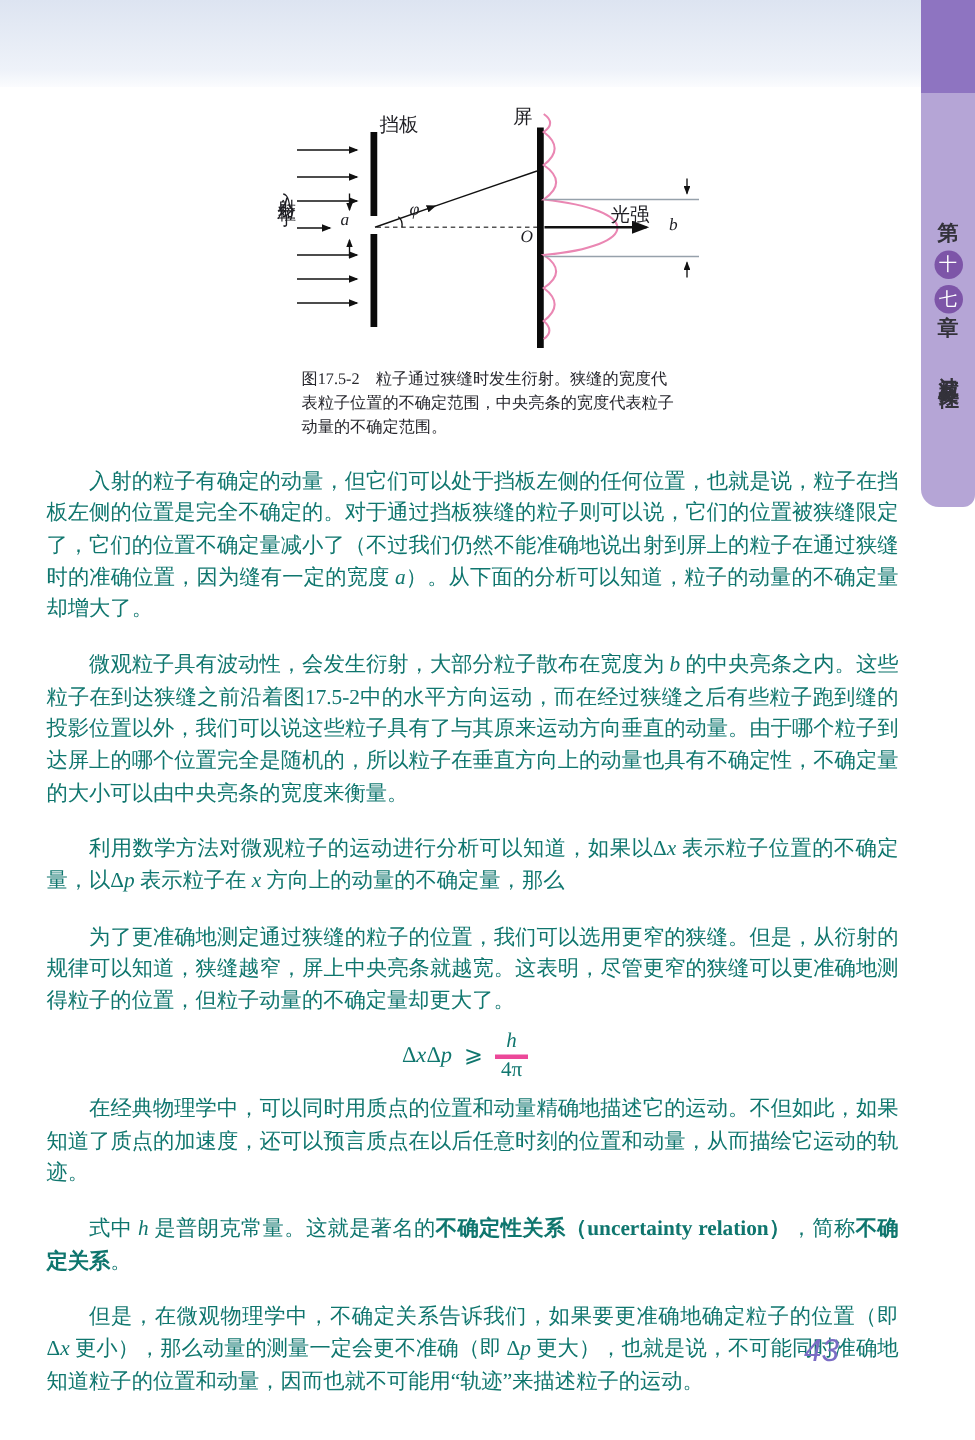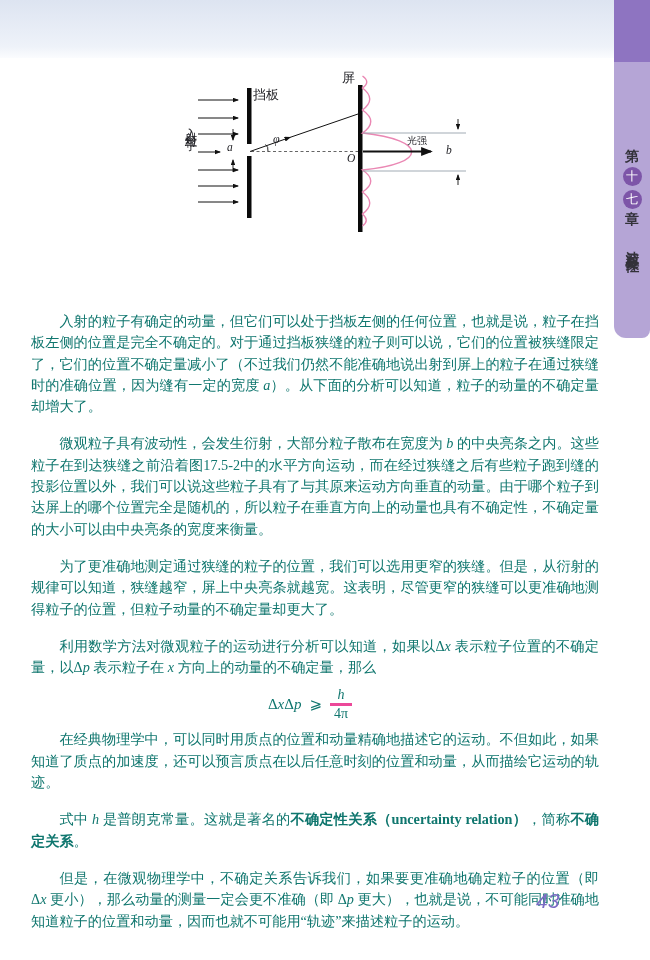--- a/index.html
+++ b/index.html
@@ -22,26 +22,26 @@
     font-size:13.5px;font-weight:600;color:#33323a;letter-spacing:2px;}
   .tab-prefix{margin-top:86px;}
 
   
   .figure{position:absolute;left:170px;top:68px;width:310px;height:176px;}
   .figure svg{position:absolute;left:0;top:0;}
   .fig-label{position:absolute;color:#1d1d22;font-size:13px;white-space:nowrap;}
   .fig-label.math{font-style:italic;font-size:11.5px;}
   .label-incident{left:12px;top:50px;writing-mode:vertical-rl;text-orientation:upright;
     letter-spacing:4px;font-size:12.5px;}
-  .label-baffle{left:83px;top:18px;}
+  .label-baffle{left:83px;top:6px;}
   .label-screen{left:172px;top:1px;}
   .label-a{left:57px;top:73px;}
   .label-phi{left:103px;top:64px;font-style:italic;font-size:12px;}
   .label-O{left:177px;top:84px;}
-  .label-intensity{left:237px;top:66px;font-size:10px;}
+  .label-intensity{left:237px;top:66px;font-size:13px;}
   .label-b{left:276px;top:76px;}
 
   
   .caption{position:absolute;left:201px;top:246px;width:280px;color:#26262c;
     font-size:10.8px;line-height:15.8px;font-weight:500;}
 
   
   .content{position:absolute;left:31px;top:311px;width:568px;color:#0f766e;
     font-size:14.2px;line-height:21.3px;text-align:justify;}
   .bodyp{margin:0;text-indent:2em;}
@@ -133,26 +133,31 @@
     <div class="fig-label label-incident">入射粒子</div>
     <div class="fig-label label-baffle">挡板</div>
     <div class="fig-label label-screen">屏</div>
     <div class="fig-label math label-a">a</div>
     <div class="fig-label label-phi">φ</div>
     <div class="fig-label math label-O">O</div>
     <div class="fig-label label-intensity">光强</div>
     <div class="fig-label math label-b">b</div>
   </div>
 
+  <div class="caption">
+    <div>图17.5-2　粒子通过狭缝时发生衍射。狭缝的宽度代</div>
+    <div>表粒子位置的不确定范围，中央亮条的宽度代表粒子</div>
+    <div>动量的不确定范围。</div>
+  </div>
 
   <div class="content">
       <p class="bodyp"><span>入射的粒子有确定的动量，但它们可以处于挡板左侧的任何位置，也就是说，粒子在挡板左侧的位置是完全不确定的。对于通过挡板狭缝的粒子则可以说，它们的位置被狭缝限定了，它们的位置不确定量减小了（不过我们仍然不能准确地说出射到屏上的粒子在通过狭缝时的准确位置，因为缝有一定的宽度 </span><span class="ital">a</span><span>）。从下面的分析可以知道，粒子的动量的不确定量却增大了。</span></p>
       <p class="bodyp"><span>微观粒子具有波动性，会发生衍射，大部分粒子散布在宽度为 </span><span class="ital">b</span><span> 的中央亮条之内。这些粒子在到达狭缝之前沿着图17.5-2中的水平方向运动，而在经过狭缝之后有些粒子跑到缝的投影位置以外，我们可以说这些粒子具有了与其原来运动方向垂直的动量。由于哪个粒子到达屏上的哪个位置完全是随机的，所以粒子在垂直方向上的动量也具有不确定性，不确定量的大小可以由中央亮条的宽度来衡量。</span></p>
+      <p class="bodyp"><span>利用数学方法对微观粒子的运动进行分析可以知道，如果以Δ</span><span class="ital">x</span><span> 表示粒子位置的不确定量，以Δ</span><span class="ital">p</span><span> 表示粒子在 </span><span class="ital">x</span><span> 方向上的动量的不确定量，那么</span></p>
       <p class="bodyp"><span>为了更准确地测定通过狭缝的粒子的位置，我们可以选用更窄的狭缝。但是，从衍射的规律可以知道，狭缝越窄，屏上中央亮条就越宽。这表明，尽管更窄的狭缝可以更准确地测得粒子的位置，但粒子动量的不确定量却更大了。</span></p>
-      <p class="bodyp"><span>利用数学方法对微观粒子的运动进行分析可以知道，如果以Δ</span><span class="ital">x</span><span> 表示粒子位置的不确定量，以Δ</span><span class="ital">p</span><span> 表示粒子在 </span><span class="ital">x</span><span> 方向上的动量的不确定量，那么</span></p>
       <div class="formula">
         <span class="f-lhs"><span>Δ</span><span class="ital">x</span><span>Δ</span><span class="ital">p</span></span>
         <span class="f-rel">⩾</span>
         <span class="frac">
           <span class="num">h</span>
           <span class="den">4π</span>
         </span>
       </div>
       <p class="bodyp"><span>在经典物理学中，可以同时用质点的位置和动量精确地描述它的运动。不但如此，如果知道了质点的加速度，还可以预言质点在以后任意时刻的位置和动量，从而描绘它运动的轨迹。</span></p>
       <p class="bodyp"><span>式中 </span><span class="ital">h</span><span> 是普朗克常量。这就是著名的</span><span class="bold">不确定性关系</span><span class="bold">（uncertainty relation）</span><span>，简称</span><span class="bold">不确定关系</span><span>。</span></p>

